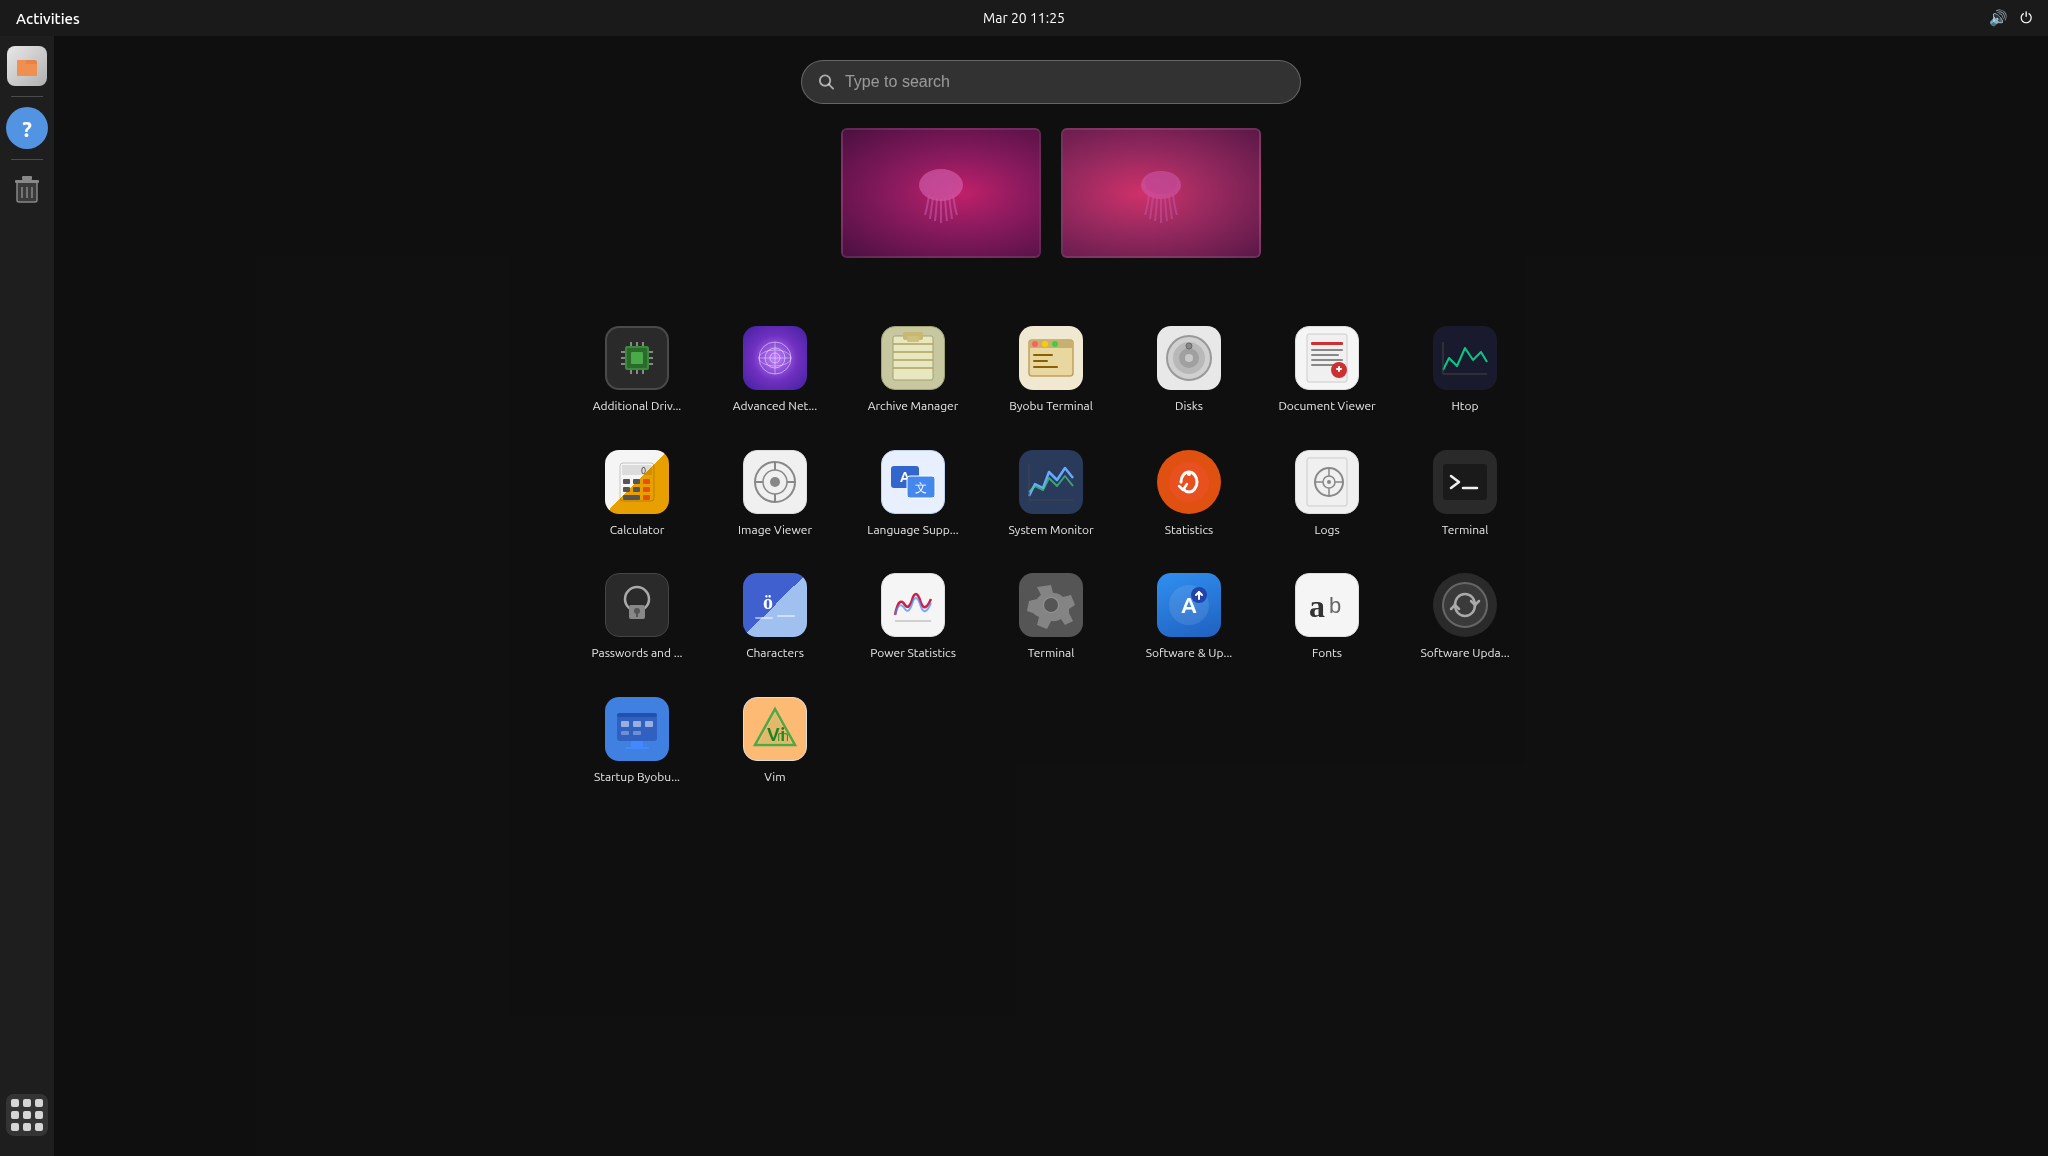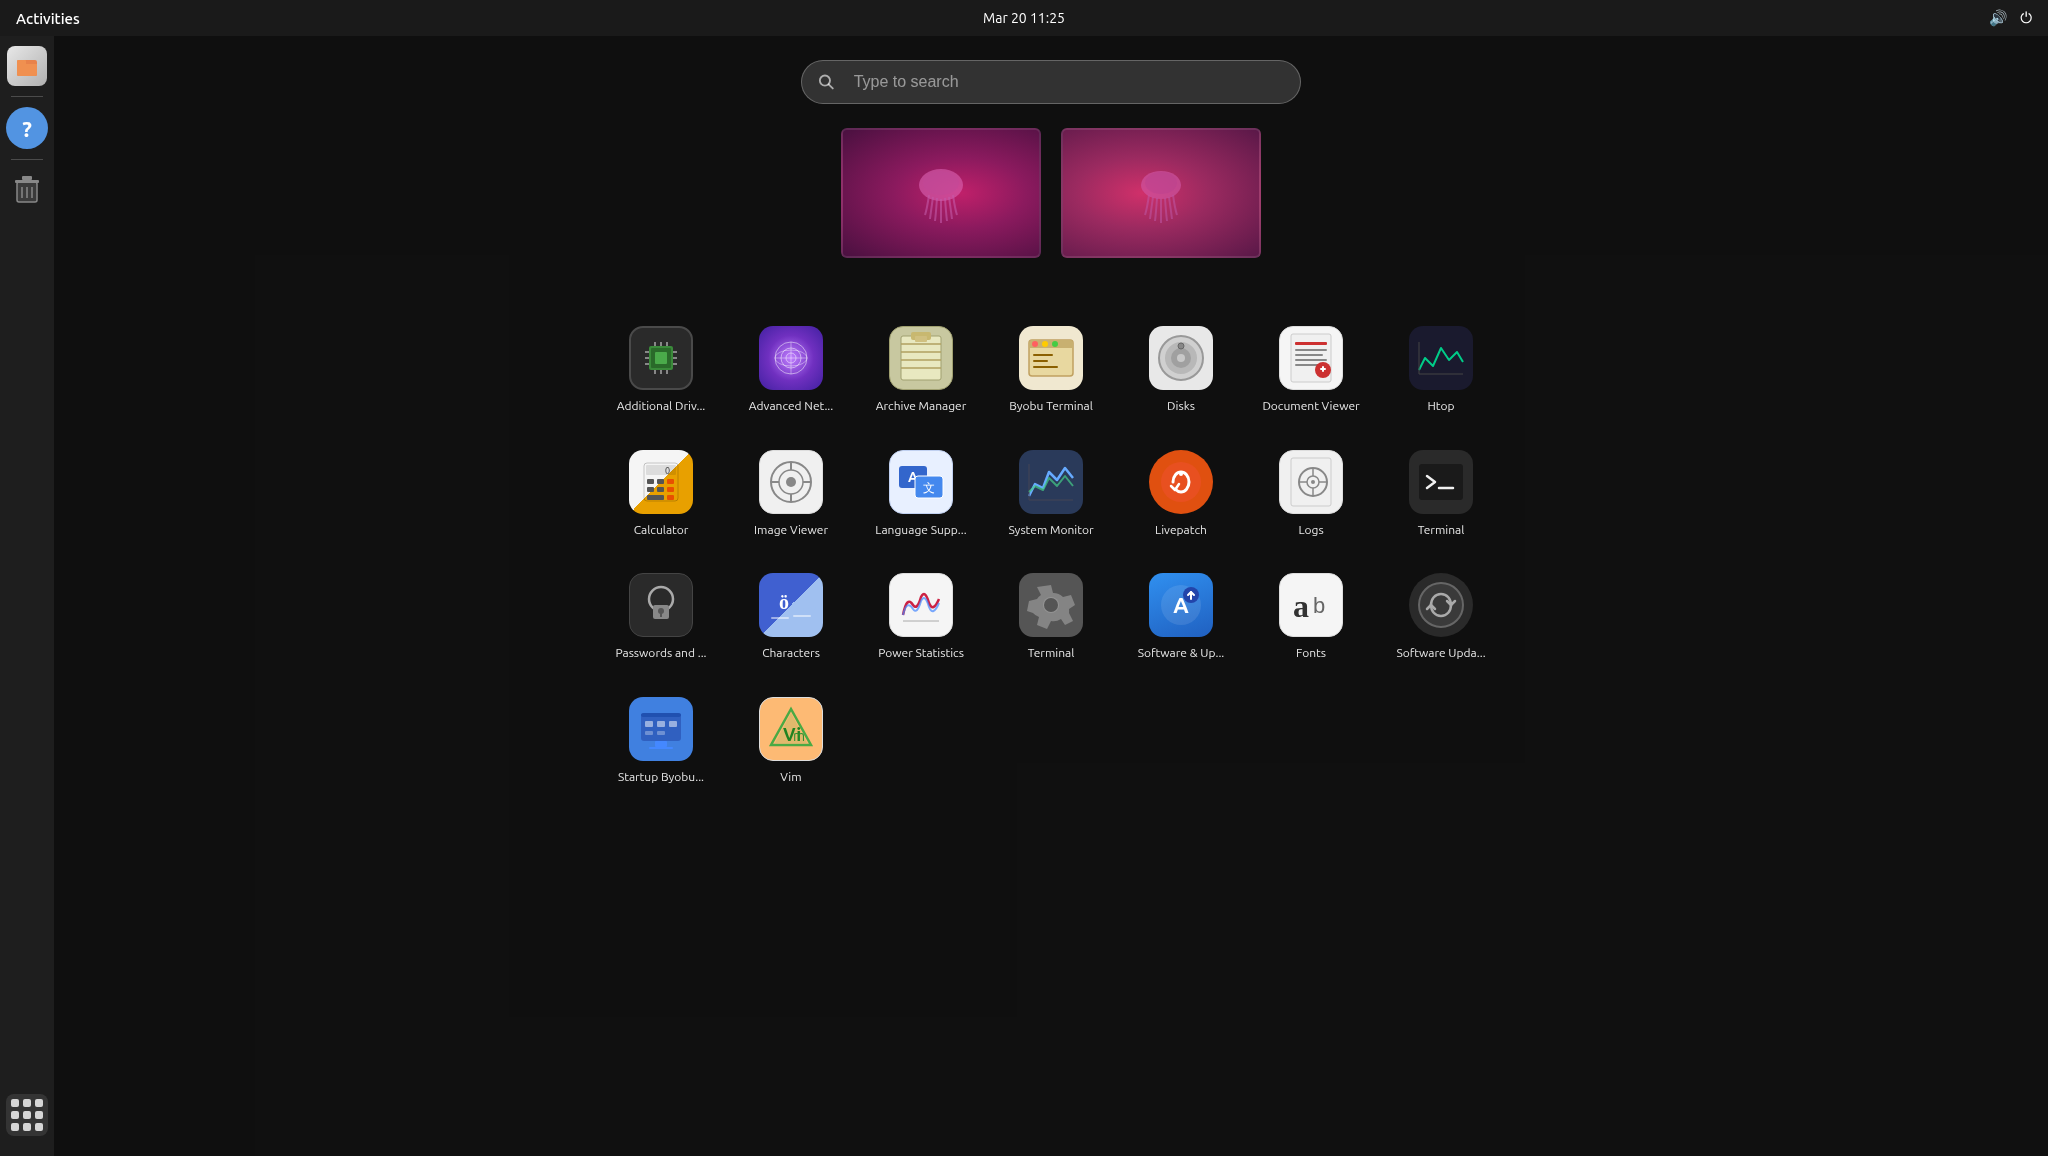--- a/index.html
+++ b/index.html
@@ -101,21 +101,21 @@
     }
     #search-bar {
       width: 100%;
       height: 44px;
       background: rgba(255,255,255,0.15);
       border: 1px solid rgba(255,255,255,0.25);
       border-radius: 22px;
       display: flex;
       align-items: center;
       padding: 0 16px;
-      gap: 19px;
+      gap: 10px;
       cursor: text;
     }
     #search-bar input {
       background: transparent;
       border: none;
       outline: none;
       color: rgba(255,255,255,0.7);
       font-size: 16px;
       width: 100%;
     }
@@ -148,21 +148,21 @@
       background: radial-gradient(ellipse at 60% 50%, #c0206a 0%, #8b1a5e 40%, #4a1040 100%);
     }
     .thumb-bg-2 {
       background: radial-gradient(ellipse at 40% 50%, #d0306a 0%, #9b2a60 40%, #5a1848 100%);
     }
 
     
     #app-grid {
       display: grid;
       grid-template-columns: repeat(7, 120px);
-      gap: 20px 10px;
+      gap: 20px 18px;
       margin-top: 60px;
       padding: 0 60px;
     }
     .app-item {
       display: flex;
       flex-direction: column;
       align-items: center;
       cursor: pointer;
       padding: 8px;
       border-radius: 8px;
@@ -557,21 +557,21 @@
 
     <div class="app-item">
       <div class="app-icon icon-livepatch" style="background:#e05010;border-radius:50%;">
         <svg width="48" height="48" viewBox="0 0 48 48">
           <circle cx="24" cy="24" r="20" fill="#e85020"></circle>
           <path d="M16 24 C16 18 20 14 24 14 C28 14 32 18 32 24 C32 30 28 34 24 34 C22 34 20 33 18 31" fill="none" stroke="white" stroke-width="3" stroke-linecap="round"></path>
           <polyline points="14,28 18,32 22,26" fill="none" stroke="white" stroke-width="2.5" stroke-linecap="round" stroke-linejoin="round"></polyline>
           <circle cx="24" cy="16" r="2" fill="white"></circle>
         </svg>
       </div>
-      <span class="app-label">Livepatch</span>
+      <span class="app-label">Statistics</span>
     </div>
 
     <div class="app-item">
       <div class="app-icon icon-logs" style="background:#f0f0f0;border:1px solid #ddd;">
         <svg width="48" height="52" viewBox="0 0 48 52">
           <rect x="4" y="2" width="40" height="48" rx="2" fill="#f0f0f0" stroke="#ccc" stroke-width="1"></rect>
           <circle cx="26" cy="26" r="14" fill="none" stroke="#888" stroke-width="2"></circle>
           <circle cx="26" cy="26" r="6" fill="none" stroke="#888" stroke-width="1.5"></circle>
           <line x1="12" y1="26" x2="20" y2="26" stroke="#888" stroke-width="1.5"></line>
           <line x1="32" y1="26" x2="40" y2="26" stroke="#888" stroke-width="1.5"></line>

